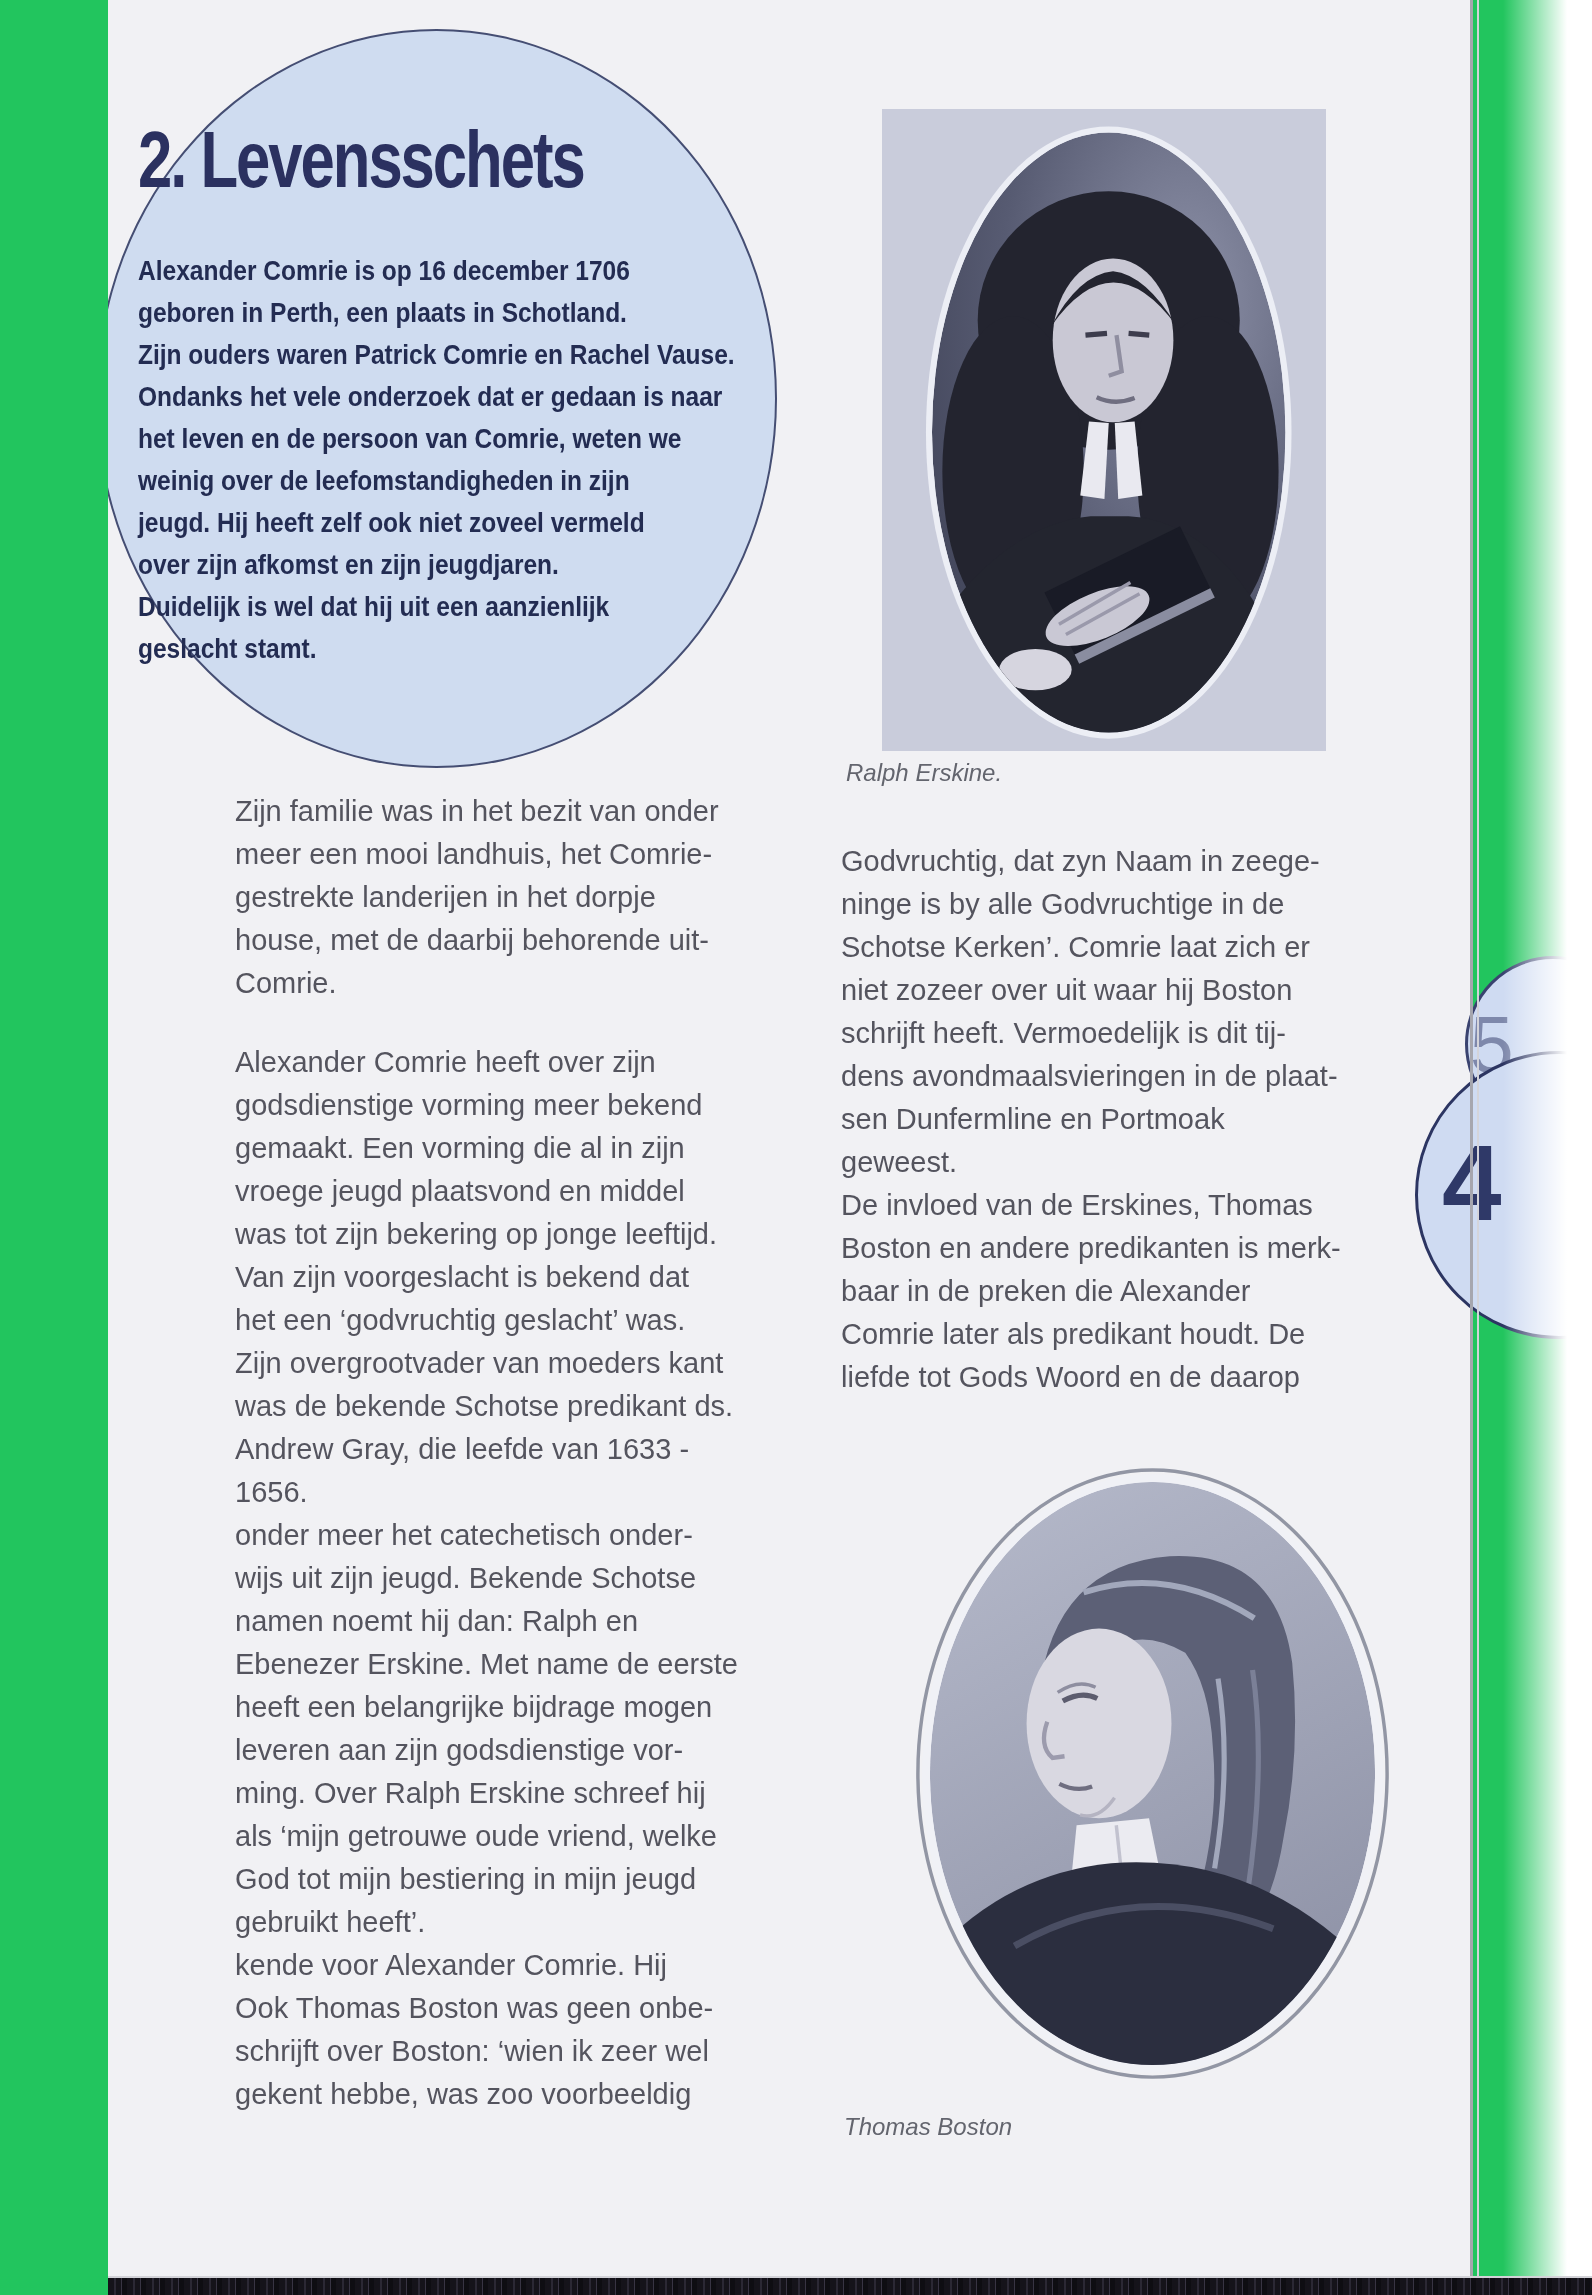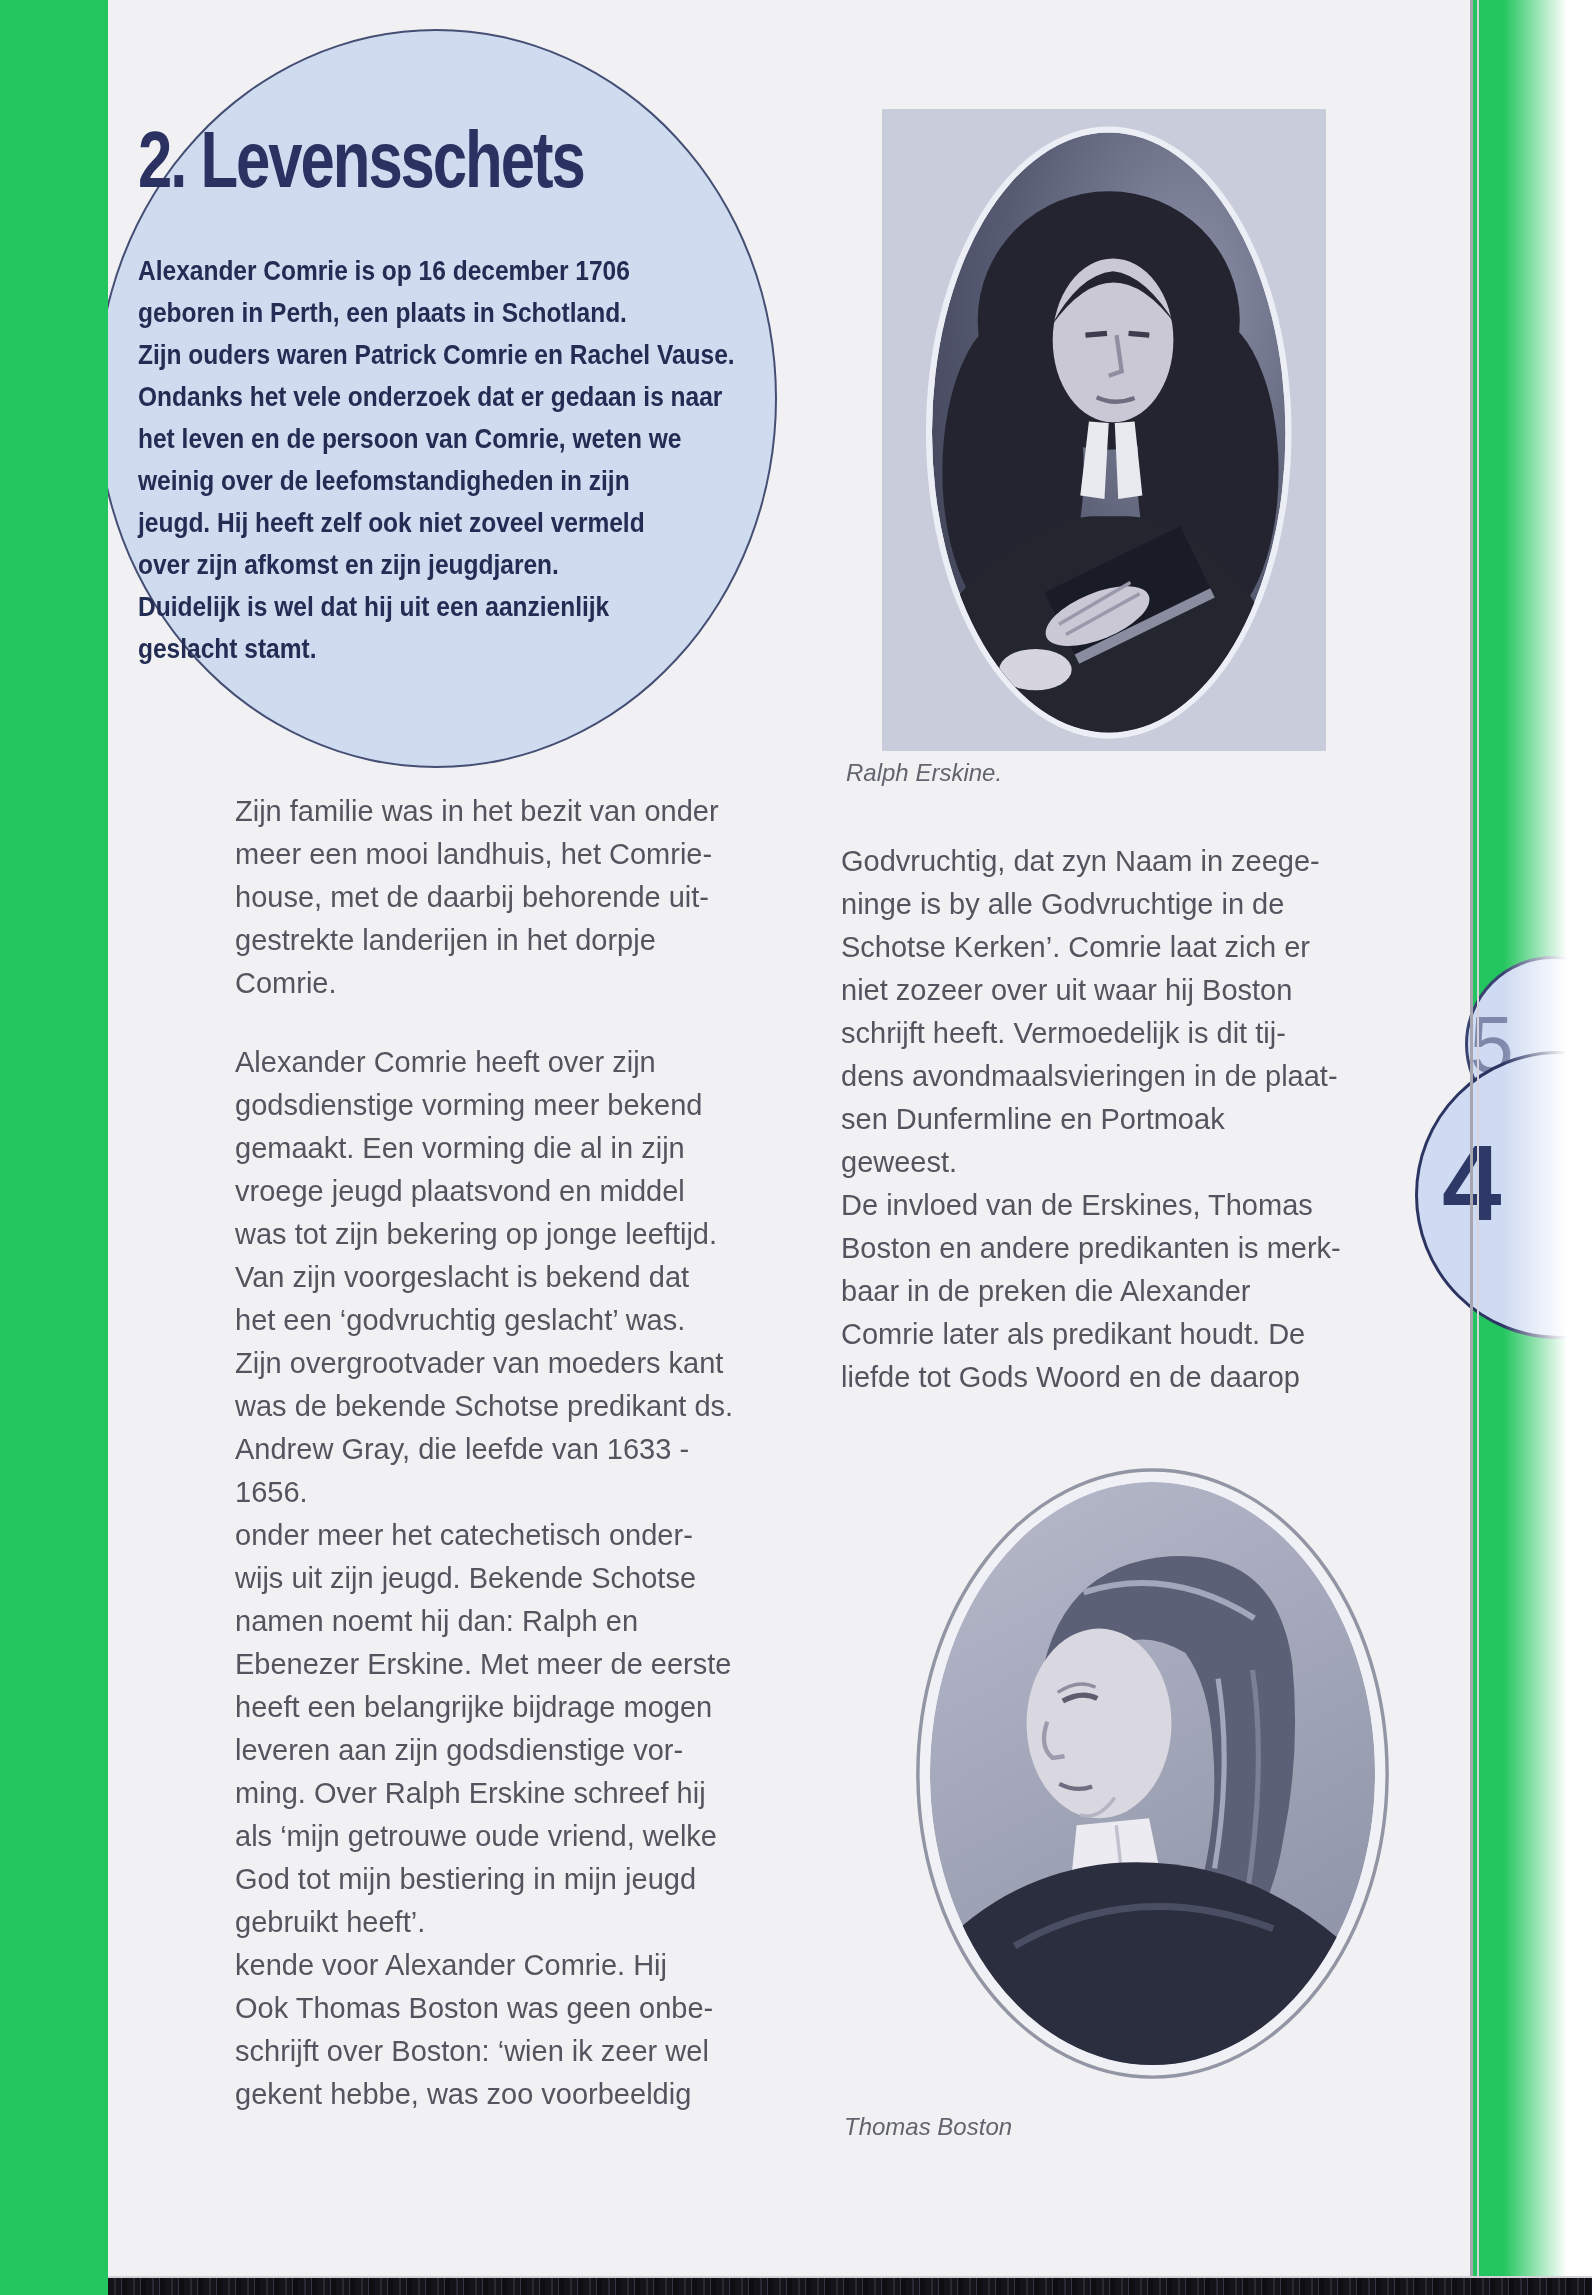--- a/index.html
+++ b/index.html
@@ -121,40 +121,40 @@
           <ellipse cx="178" cy="650" rx="42" ry="24" fill="#d6d5df"></ellipse>
         </g>
       </svg>
     </div>
     <div class="caption cap-erskine">Ralph Erskine.</div>
 
     <div class="col col-left">
       <div class="para p1">
           <div class="line">Zijn familie was in het bezit van onder</div>
           <div class="line">meer een mooi landhuis, het Comrie-</div>
+          <div class="line">gestrekte landerijen in het dorpje</div>
           <div class="line">house, met de daarbij behorende uit-</div>
-          <div class="line">gestrekte landerijen in het dorpje</div>
           <div class="line">Comrie.</div>
         </div>
       <div class="para p2">
           <div class="line">Alexander Comrie heeft over zijn</div>
           <div class="line">godsdienstige vorming meer bekend</div>
           <div class="line">gemaakt. Een vorming die al in zijn</div>
           <div class="line">vroege jeugd plaatsvond en middel</div>
           <div class="line">was tot zijn bekering op jonge leeftijd.</div>
           <div class="line">Van zijn voorgeslacht is bekend dat</div>
           <div class="line">het een ‘godvruchtig geslacht’ was.</div>
           <div class="line">Zijn overgrootvader van moeders kant</div>
           <div class="line">was de bekende Schotse predikant ds.</div>
           <div class="line">Andrew Gray, die leefde van 1633 -</div>
           <div class="line">1656.</div>
           <div class="line">onder meer het catechetisch onder-</div>
           <div class="line">wijs uit zijn jeugd. Bekende Schotse</div>
           <div class="line">namen noemt hij dan: Ralph en</div>
-          <div class="line">Ebenezer Erskine. Met meer de eerste</div>
+          <div class="line">Ebenezer Erskine. Met name de eerste</div>
           <div class="line">heeft een belangrijke bijdrage mogen</div>
           <div class="line">leveren aan zijn godsdienstige vor-</div>
           <div class="line">ming. Over Ralph Erskine schreef hij</div>
           <div class="line">als ‘mijn getrouwe oude vriend, welke</div>
           <div class="line">God tot mijn bestiering in mijn jeugd</div>
           <div class="line">gebruikt heeft’.</div>
           <div class="line">kende voor Alexander Comrie. Hij</div>
           <div class="line">Ook Thomas Boston was geen onbe-</div>
           <div class="line">schrijft over Boston: ‘wien ik zeer wel</div>
           <div class="line">gekent hebbe, was zoo voorbeeldig</div>

